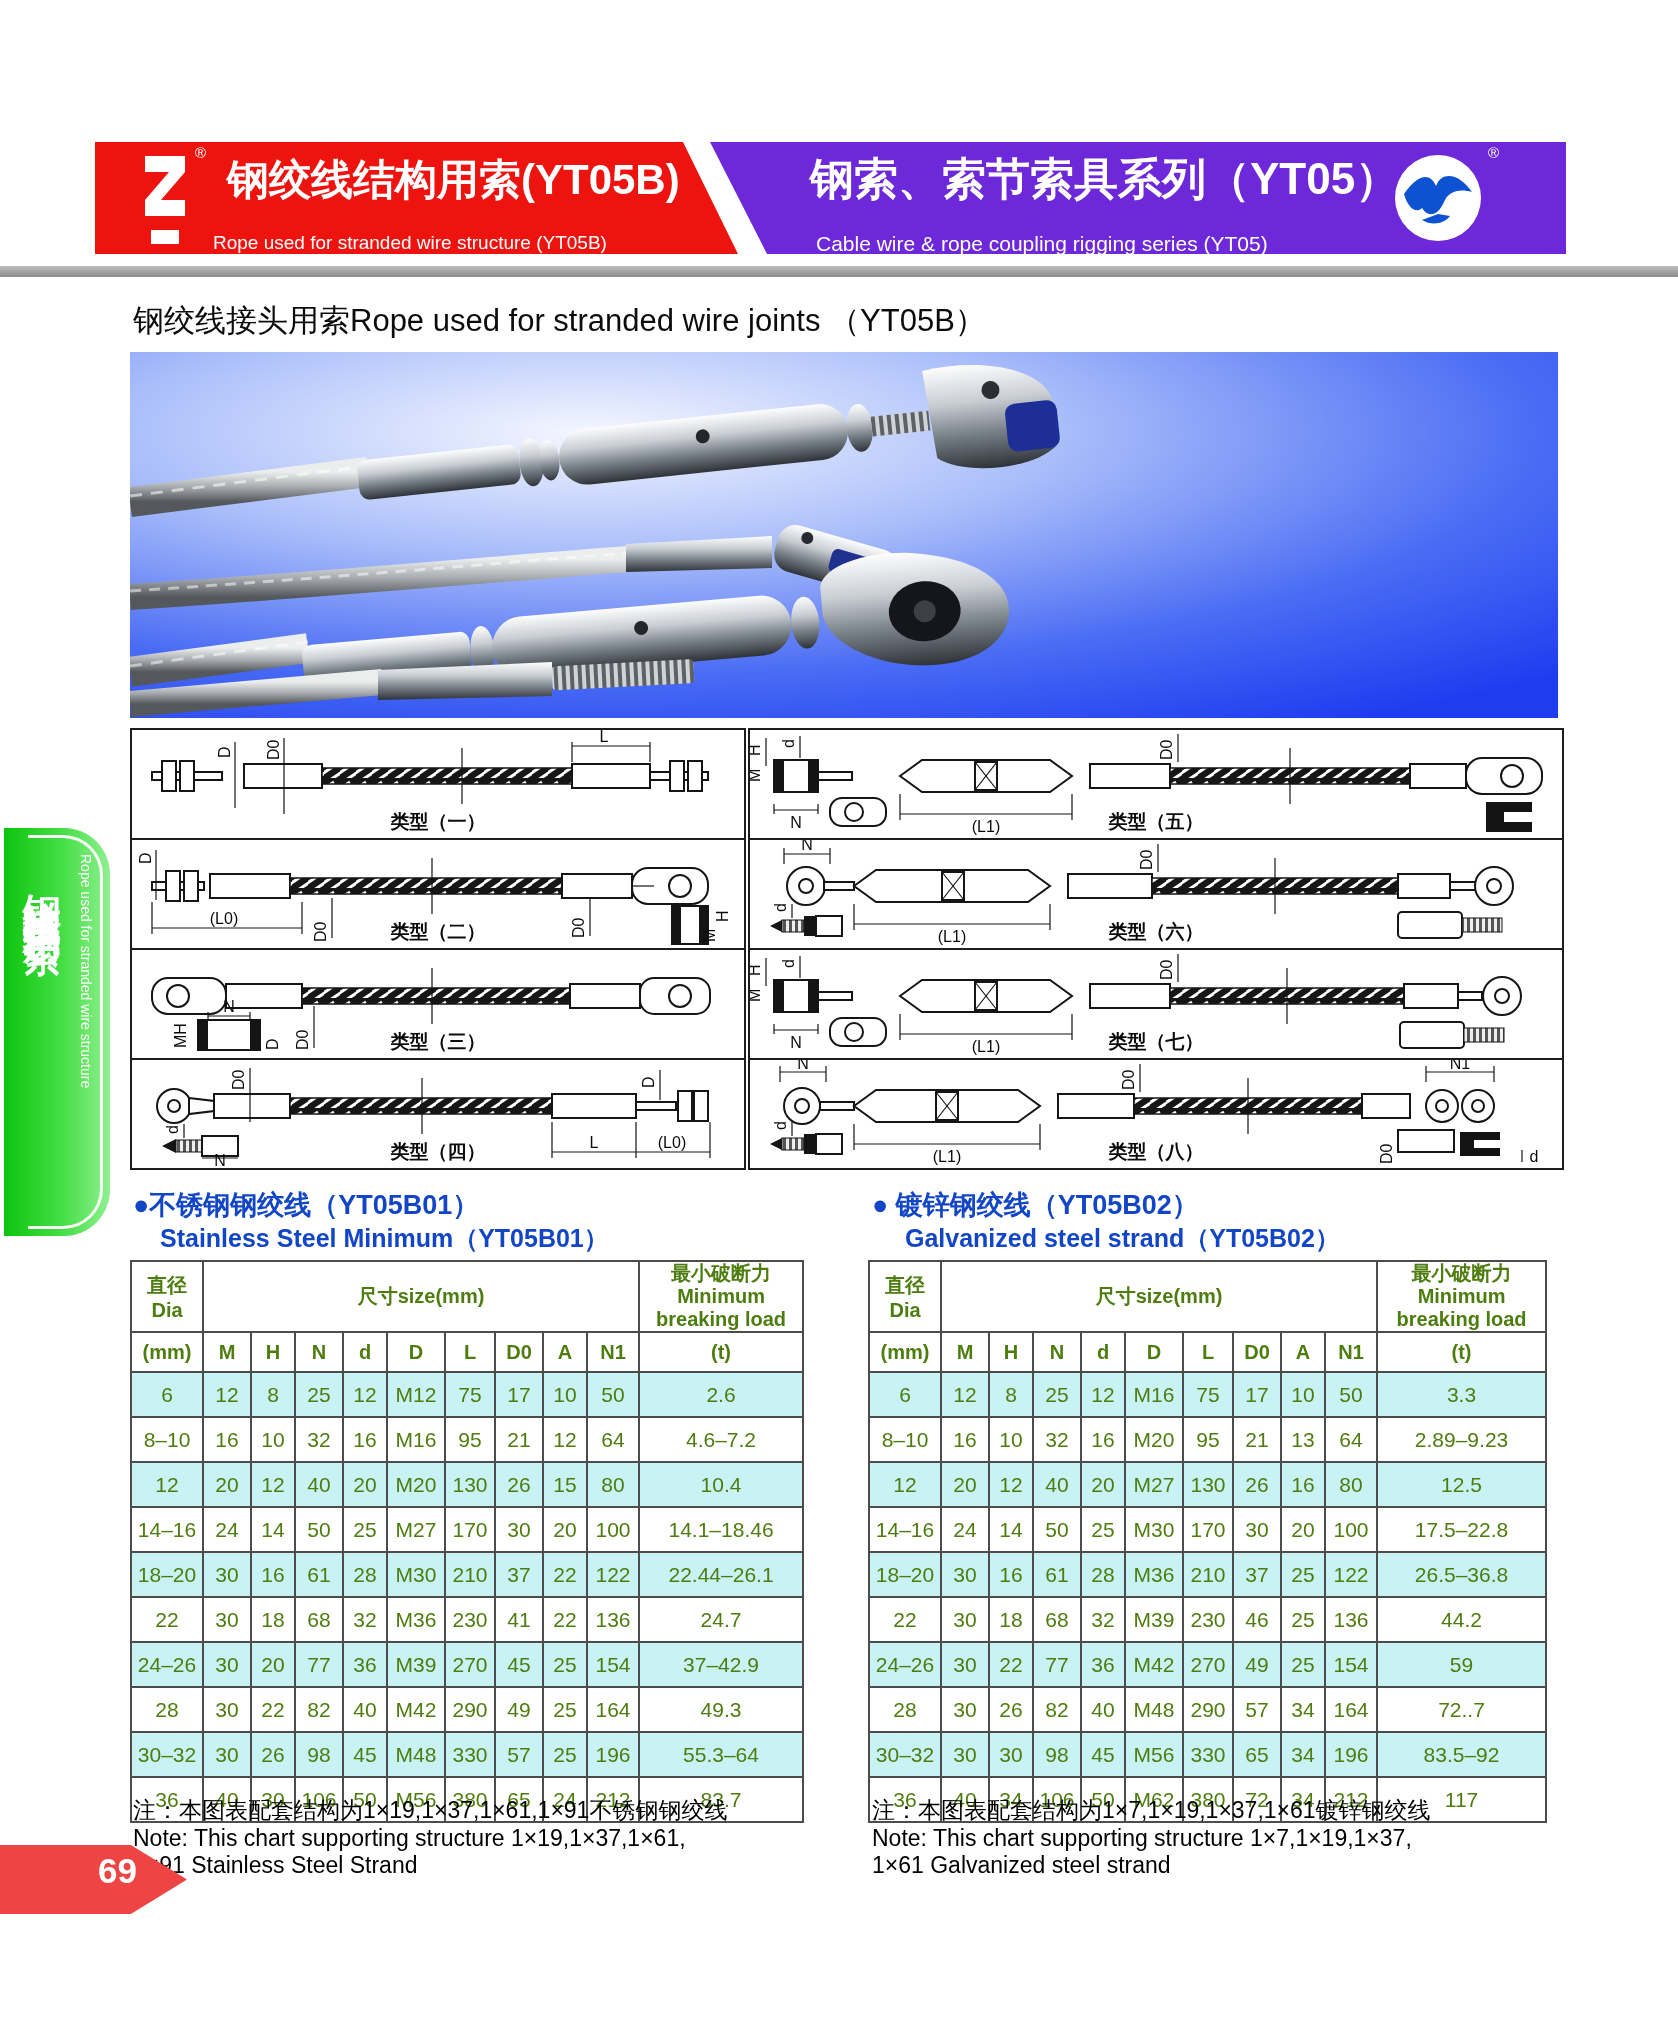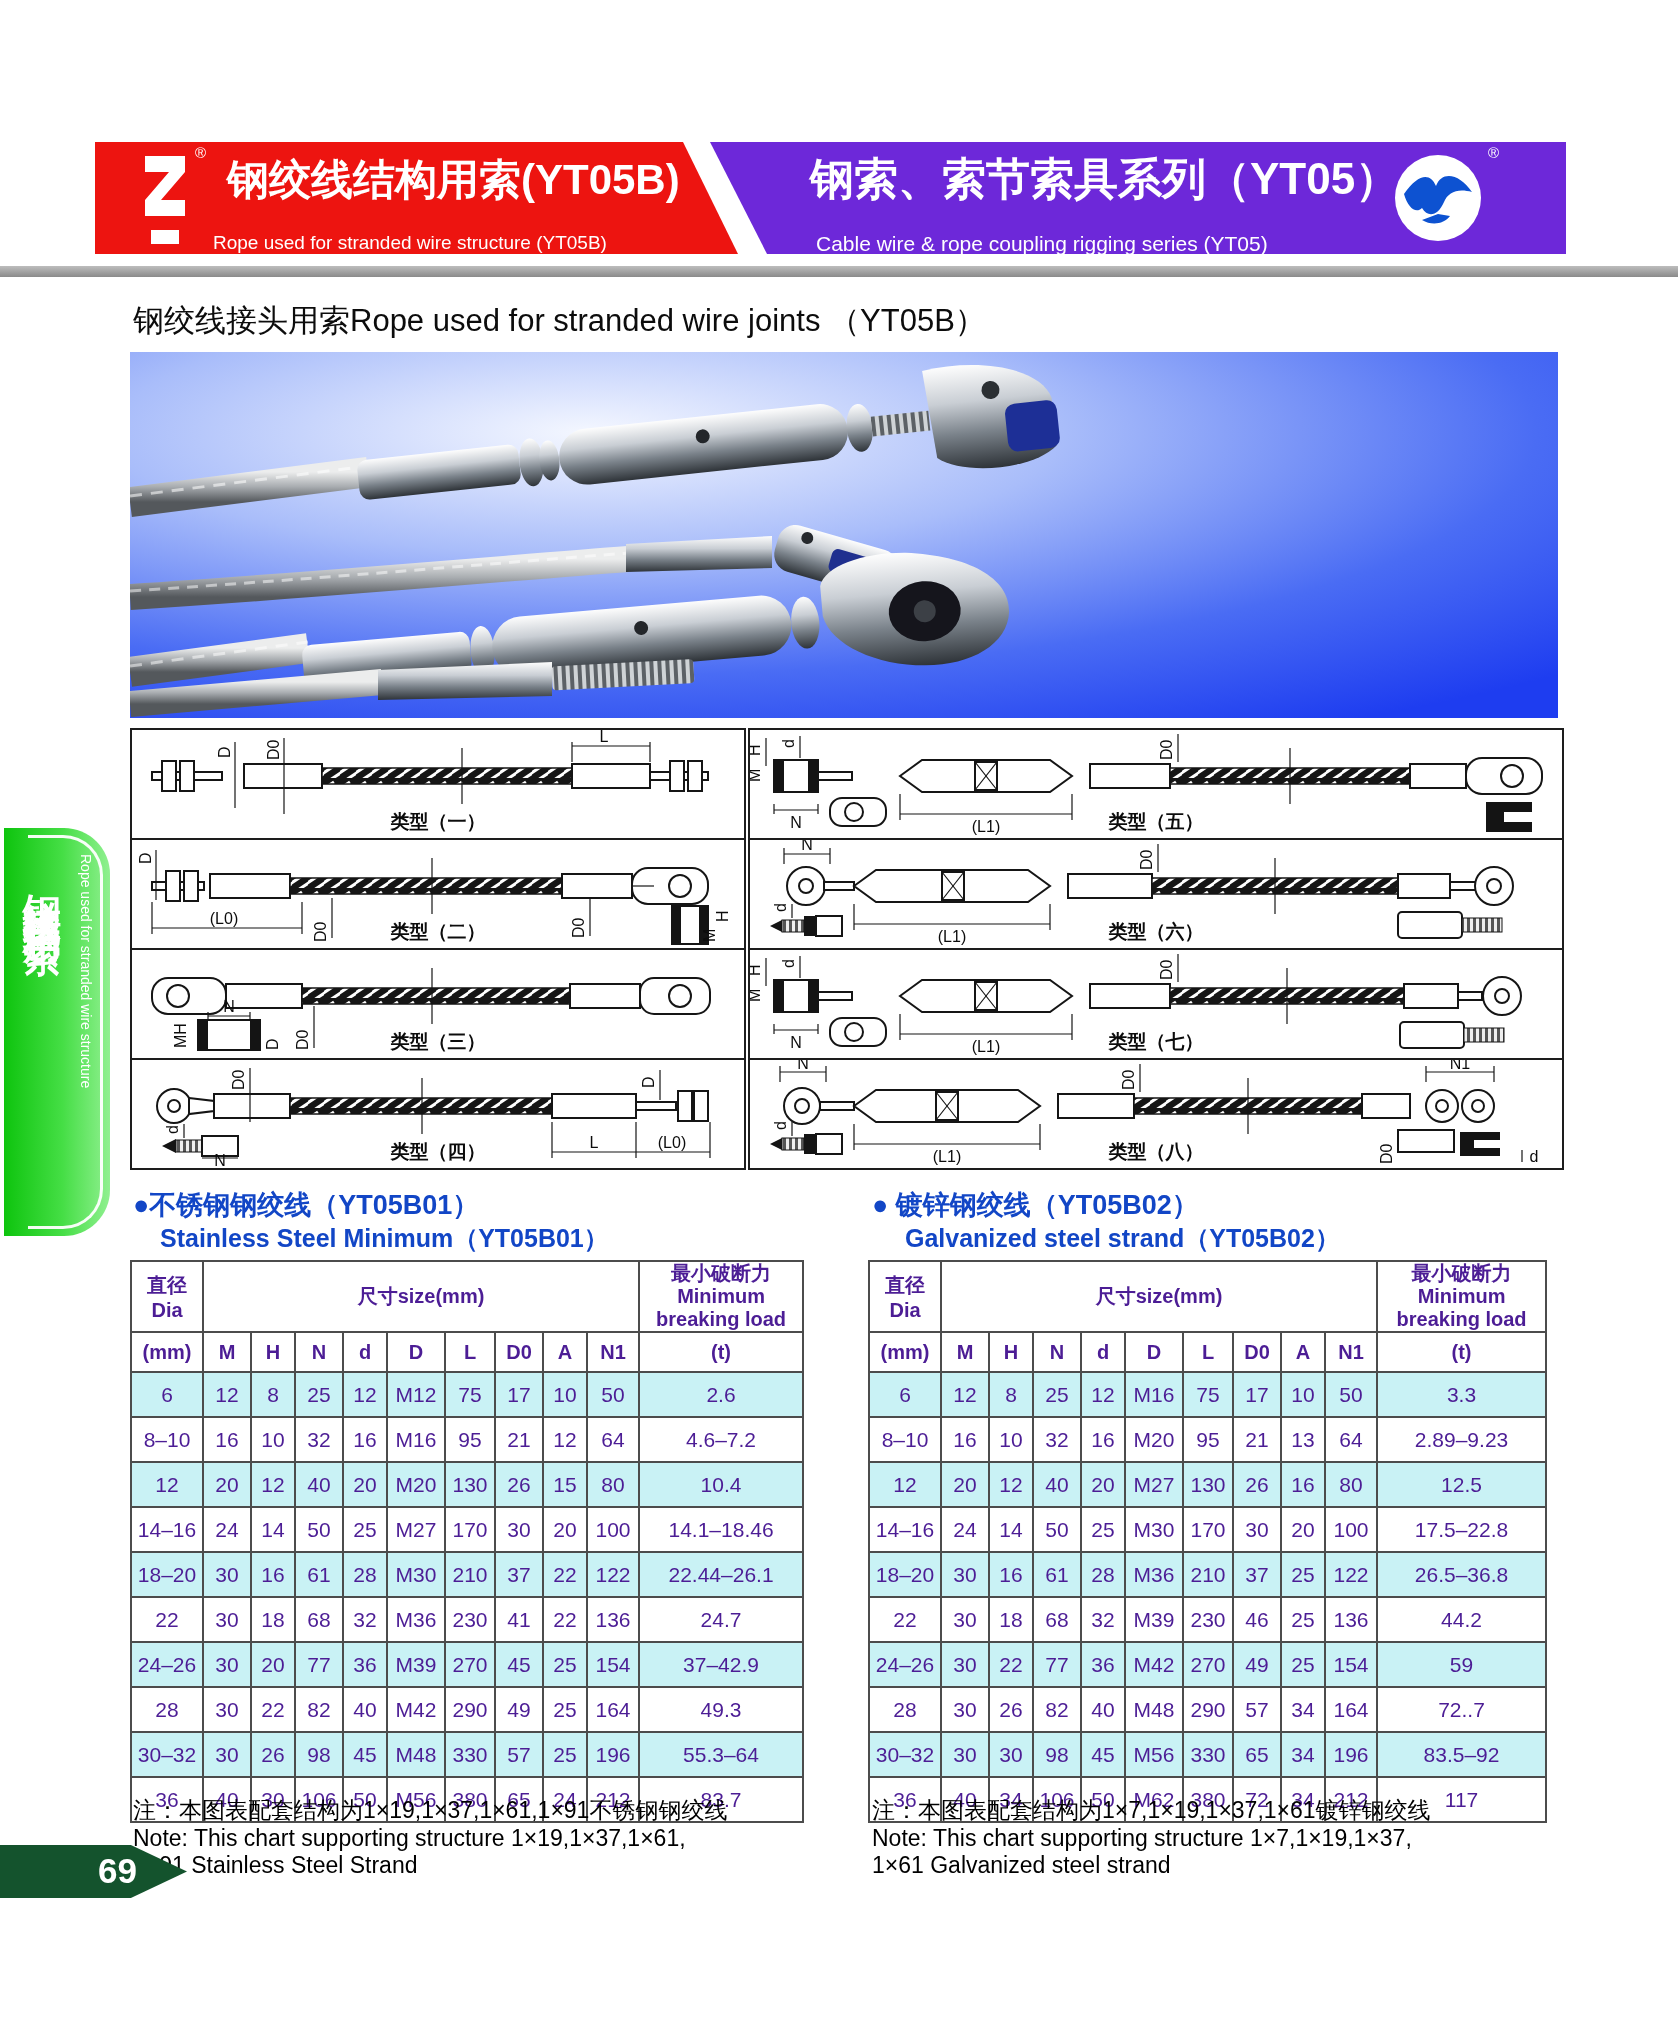--- a/index.html
+++ b/index.html
@@ -41,34 +41,34 @@
   .d rect,.d path,.d circle,.d polygon{fill:#fff;stroke:#151515;stroke-width:2;}
   .d .blk{fill:#141414;stroke:none;}
   .d .cabl{fill:url(#cab);stroke:#151515;stroke-width:1.5;}
   .d .thrd{fill:url(#thr);stroke:#151515;stroke-width:1;}
   .d line{stroke:#151515;stroke-width:1.2;}
   .d text{font-size:16px;fill:#0c0c0c;stroke:none;font-family:"Liberation Sans",sans-serif;}
 
   
   .tbl-title-cn{position:absolute;font-size:27px;font-weight:bold;color:#1246c6;white-space:nowrap;}
   .tbl-title-en{position:absolute;font-size:25px;font-weight:bold;color:#1246c6;white-space:nowrap;}
-  table.spec{border-collapse:collapse;table-layout:fixed;color:#4c1d95;text-align:center;background:#fff;}
+  table.spec{border-collapse:collapse;table-layout:fixed;color:#4d7c0f;text-align:center;background:#fff;}
   table.spec th,table.spec td{border:2px solid #4c4c4c;padding:0;overflow:hidden;}
   table.spec th{font-size:20px;font-weight:bold;}
   table.spec td{font-size:21px;height:43px;}
   table.spec .h1{height:62px;}
   table.spec .h2{height:40px;}
   table.spec tbody tr:nth-child(odd) td{background:#c9f2f5;}
   .load-hdr{font-size:18px;line-height:1.15;}
 
   
   .note{position:absolute;font-size:23px;color:#000;line-height:1.2;}
 
   
-  .badge{position:absolute;left:0;top:1845px;width:187px;height:53px;background:#14532d;
+  .badge{position:absolute;left:0;top:1845px;width:187px;height:69px;background:#ef4444;
          clip-path:polygon(0 0,70% 0,100% 50%,70% 100%,0 100%);}
   .badge span{position:absolute;left:98px;top:6px;color:#fff;font-weight:bold;font-size:35px;}
 
   
   .tab{position:absolute;left:4px;top:828px;width:106px;height:408px;
        background:linear-gradient(90deg,#0ec40e,#45de45 55%,#90f090);
        border-radius:0 46px 46px 0;}
   .tab-arc{position:absolute;top:7px;bottom:7px;right:7px;width:72px;
            border:3px solid rgba(255,255,255,.95);border-left:none;border-radius:0 40px 40px 0;}
   .tab-cn{position:absolute;left:12px;top:36px;writing-mode:vertical-rl;color:#fff;

